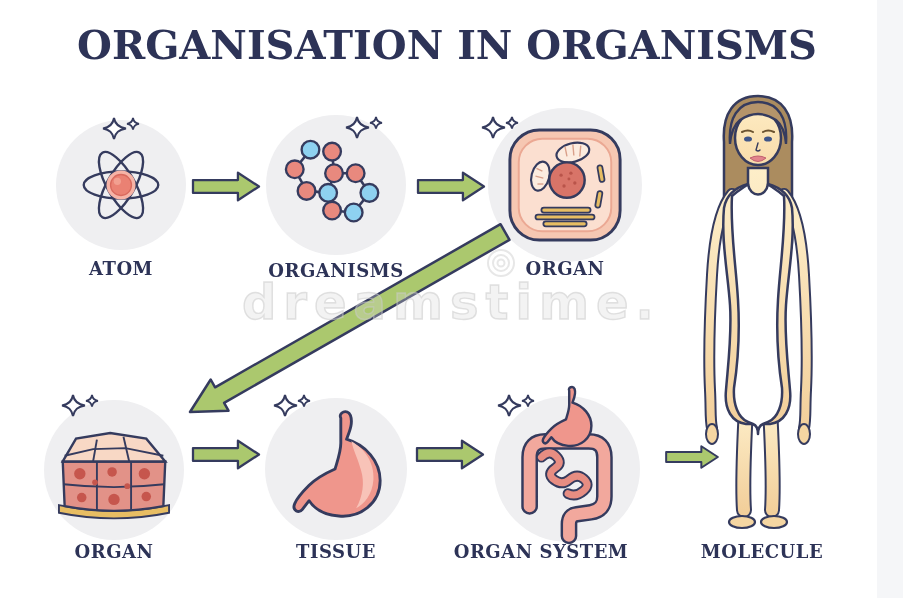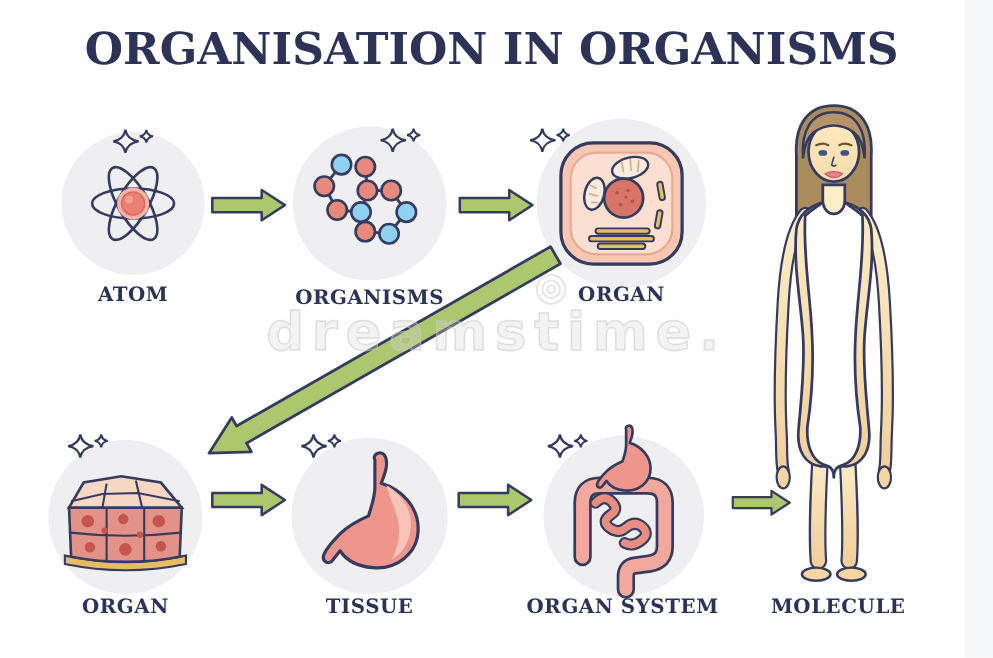--- a/index.html
+++ b/index.html
@@ -255,18 +255,18 @@
     <ellipse cx="80" cy="49" rx="4" ry="2.6" fill="#3f568a"></ellipse>
     <path d="M70 53 L68 60 Q70 62 72 60" fill="none" style="stroke:var(--ink);stroke-width:1.4" stroke-linecap="round"></path>
     <path d="M62 68 Q70 64 78 68 Q70 75 62 68 Z" fill="#e2848b" stroke="#c06070" stroke-width="1"></path>
   </svg>
 
   <div class="label" style="left:121px;top:258px">ATOM</div>
   <div class="label" style="left:336px;top:260px">ORGANISMS</div>
   <div class="label" style="left:565px;top:258px">ORGAN</div>
   <div class="label" style="left:114px;top:541px">ORGAN</div>
   <div class="label" style="left:336px;top:541px">TISSUE</div>
-  <div class="label" style="left:566px;top:541px">ORGAN SYSTEM</div>
+  <div class="label" style="left:541px;top:541px">ORGAN SYSTEM</div>
   <div class="label" style="left:762px;top:541px">MOLECULE</div>
 
   <div class="watermark">dreamstime.</div>
 
 </div>
 
 </body></html>

